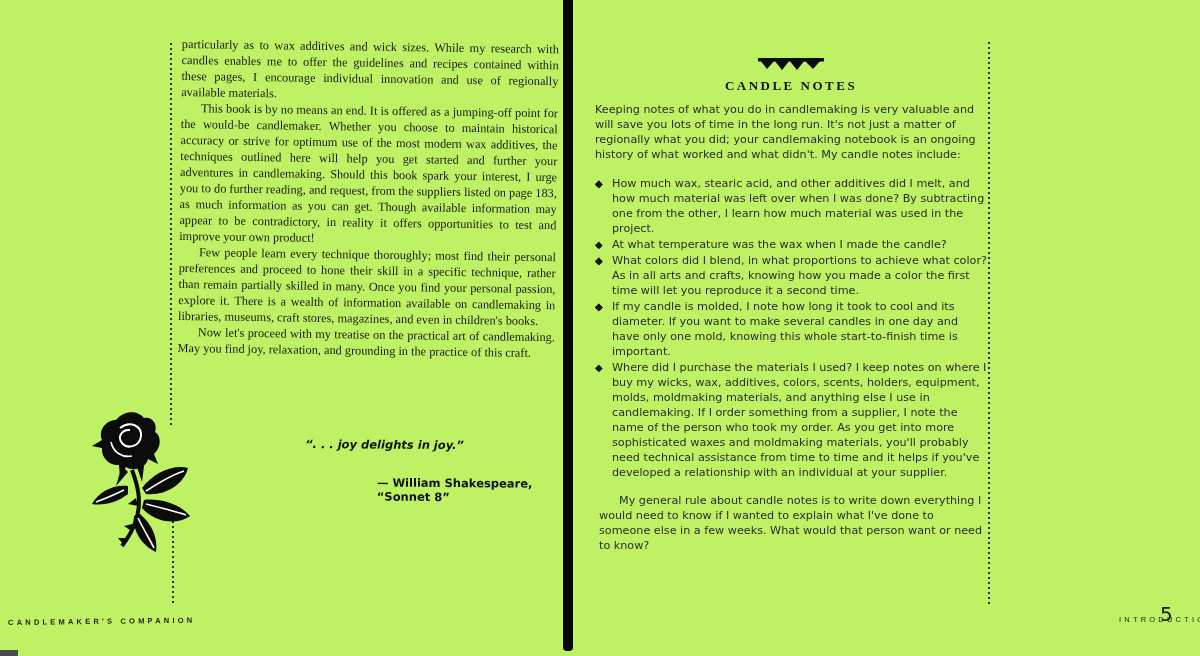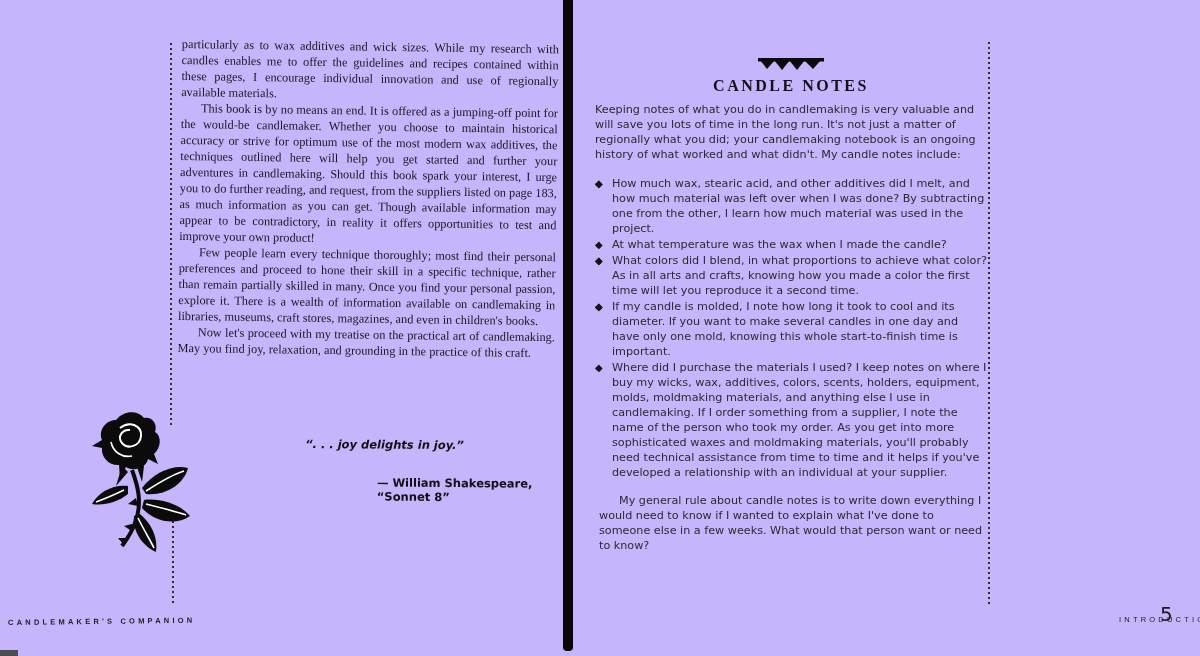--- a/index.html
+++ b/index.html
@@ -1,19 +1,19 @@
 <!DOCTYPE html>
 <html><head>
 <meta charset="utf-8">
 <style>
   html,body{margin:0;padding:0;background:#e8e8e8;}
   .sheet{
     position:relative;
     width:1200px;height:656px;
-    background:#c4b5fd;
+    background:#bef264;
     overflow:hidden;
     font-family:"Liberation Serif", serif;
   }
   
   .spine{
     position:absolute;left:563px;top:0;width:10px;height:651px;
     background:#070707;border-radius:0 0 4px 4px;
   }
   
   .dotted-v{
@@ -50,21 +50,21 @@
   
   .right-col{
     position:absolute;left:595px;top:58px;width:392px;
     font-family:"DejaVu Sans", sans-serif;
     font-size:11.2px;line-height:15px;color:#2b2b2b;
   }
   .orn-top{display:block;margin:0 auto 7px auto;}
   .rp-heading{
     text-align:center;margin:0 0 9px 0;
     font-family:"Liberation Serif", serif;
-    font-size:16px;font-weight:bold;letter-spacing:2.5px;color:#121212;
+    font-size:13px;font-weight:bold;letter-spacing:2.5px;color:#121212;
   }
   .rp-intro{margin:0;}
   .bullet-list{list-style:none;margin:14px 0 0 0;padding:0;}
   .bullet-list li{
     position:relative;padding-left:17px;margin:0 0 1px 0;
   }
   .diamond{
     position:absolute;left:0;top:0;font-size:10px;color:#151515;line-height:15px;
   }
   .rp-closing{margin:13px 0 0 4px;text-indent:20px;}

